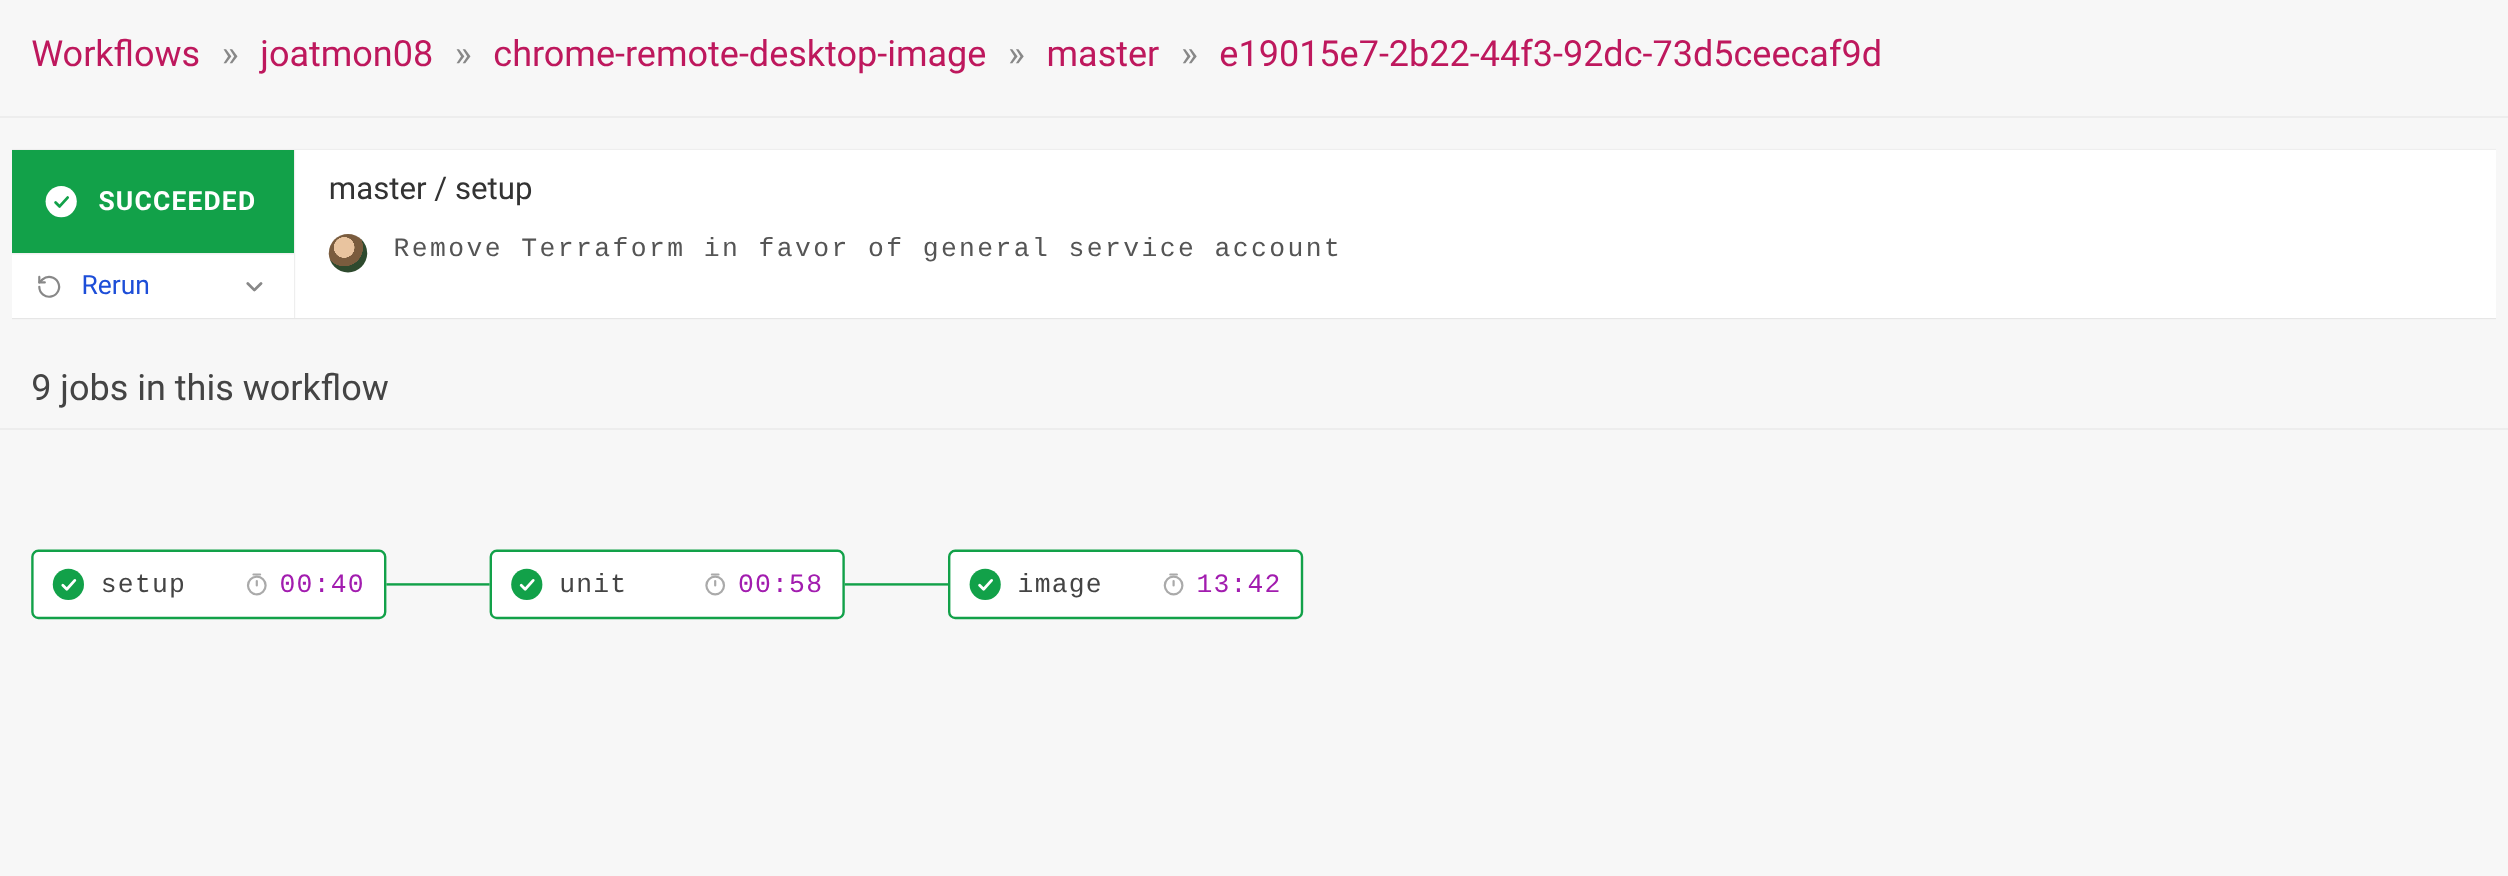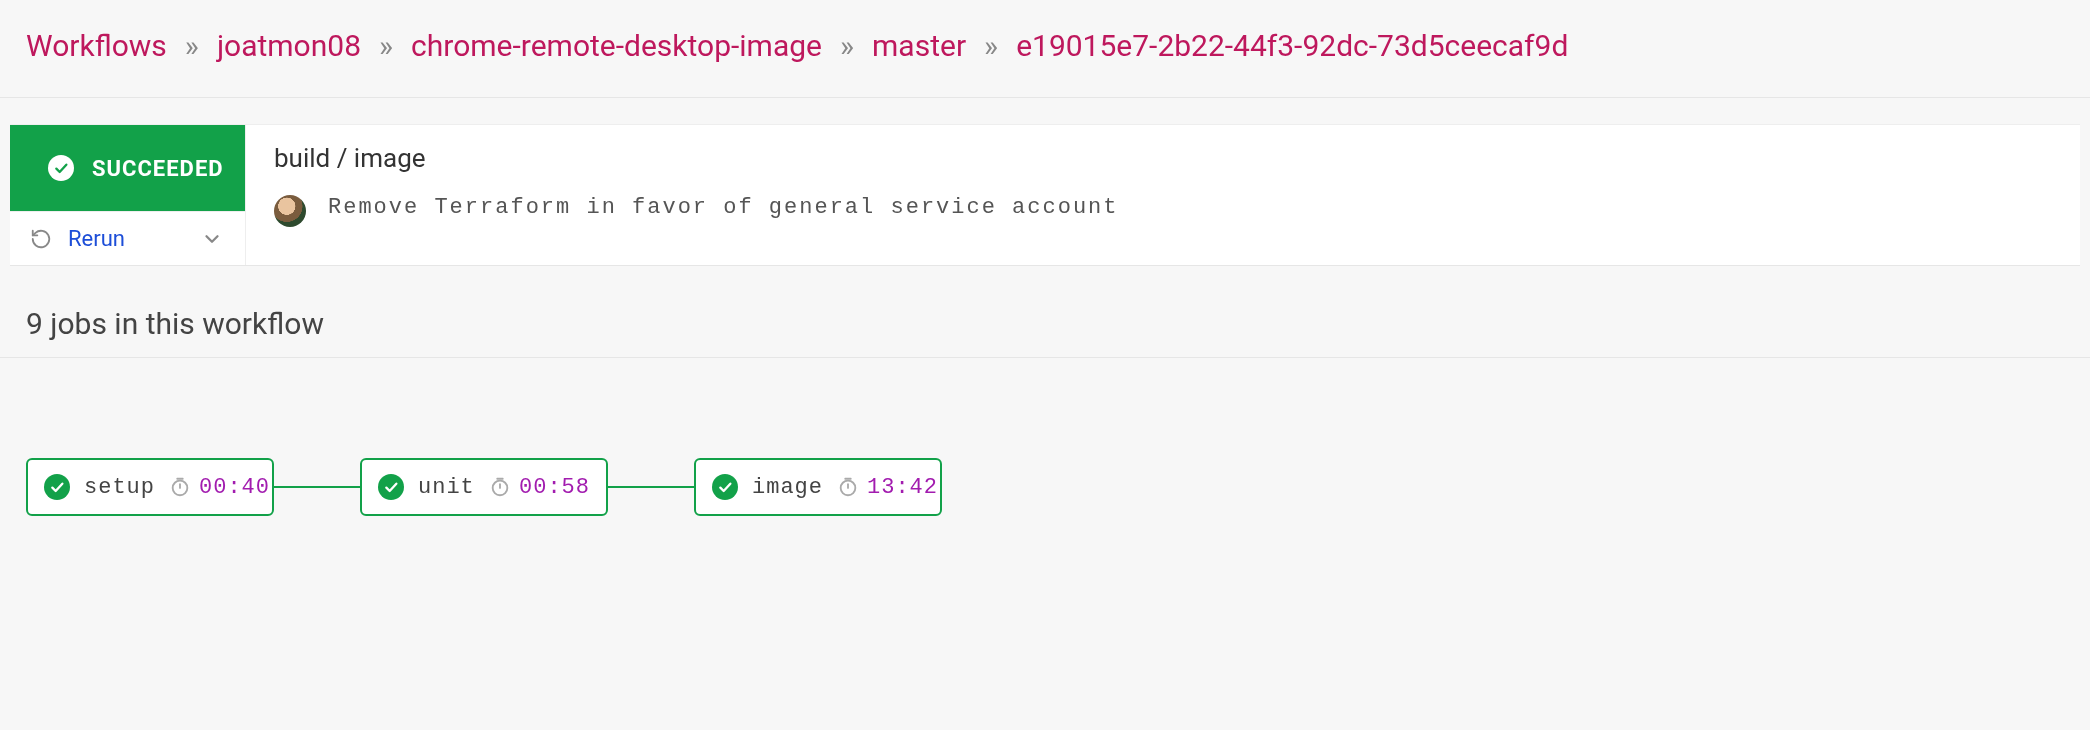--- a/index.html
+++ b/index.html
@@ -48,21 +48,21 @@
     background: #0aa14b;
     background: #04aa51;
     background: #04a74f;
     background: #07a44d;
     background: #0aa14b;
     background: #04aa51;
     color: #fff;
     display: flex;
     align-items: center;
     gap: 18px;
-    padding: 30px 38px;
+    padding: 30px 28px;
     flex: 1;
     font-weight: 700;
     letter-spacing: 1px;
     font-size: 22px;
   }
   .status-badge { background: #04aa51; }
   .status-badge { background: #07a34c; }
   .status-badge { background: #04aa51; }
   .status-badge { background: #04aa51; }
   .status-badge { background: #04aa51; }
@@ -110,21 +110,21 @@
   .section-rule { border-bottom: 1px solid #e6e6e6; margin: 0 0 0 0; }
 
   
   .graph-area {
     padding: 100px 26px 40px 26px;
     display: flex;
     align-items: center;
     gap: 0;
   }
   .job-card {
-    width: 248px;
+    width: 296px;
     height: 58px;
     border: 2px solid #12a149;
     border-radius: 6px;
     background: #fff;
     display: flex;
     align-items: center;
     padding: 0 16px;
     gap: 14px;
     cursor: pointer;
   }
@@ -187,21 +187,21 @@
         <span>Rerun</span>
       </span>
       <span class="chevron">
         <svg viewBox="0 0 24 24" fill="none" stroke="currentColor" stroke-width="2.5" stroke-linecap="round" stroke-linejoin="round">
             <polyline points="6 9 12 15 18 9"></polyline>
           </svg>
       </span>
     </div>
   </div>
   <div class="info-col">
-    <div class="branch-line">build / image</div>
+    <div class="branch-line">master / setup</div>
     <div class="commit-line">
       <div class="avatar"></div>
       <div class="commit-msg mono">Remove Terraform in favor of general service account</div>
     </div>
   </div>
 </div>
 
 <div class="section-heading">9 jobs in this workflow</div>
 <div class="section-rule"></div>
 

